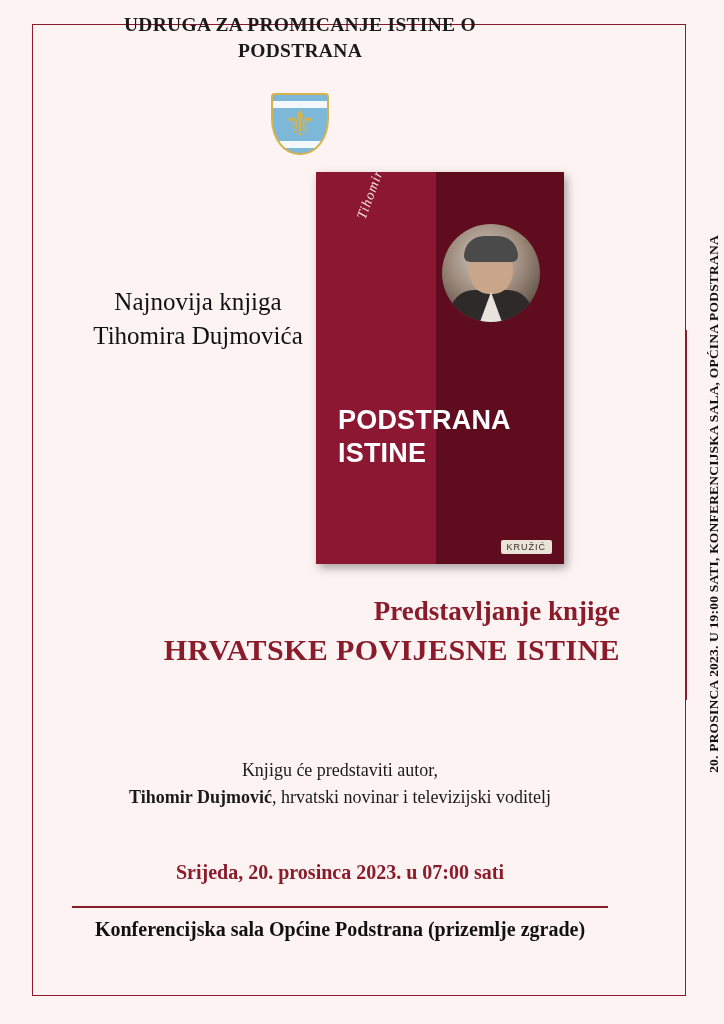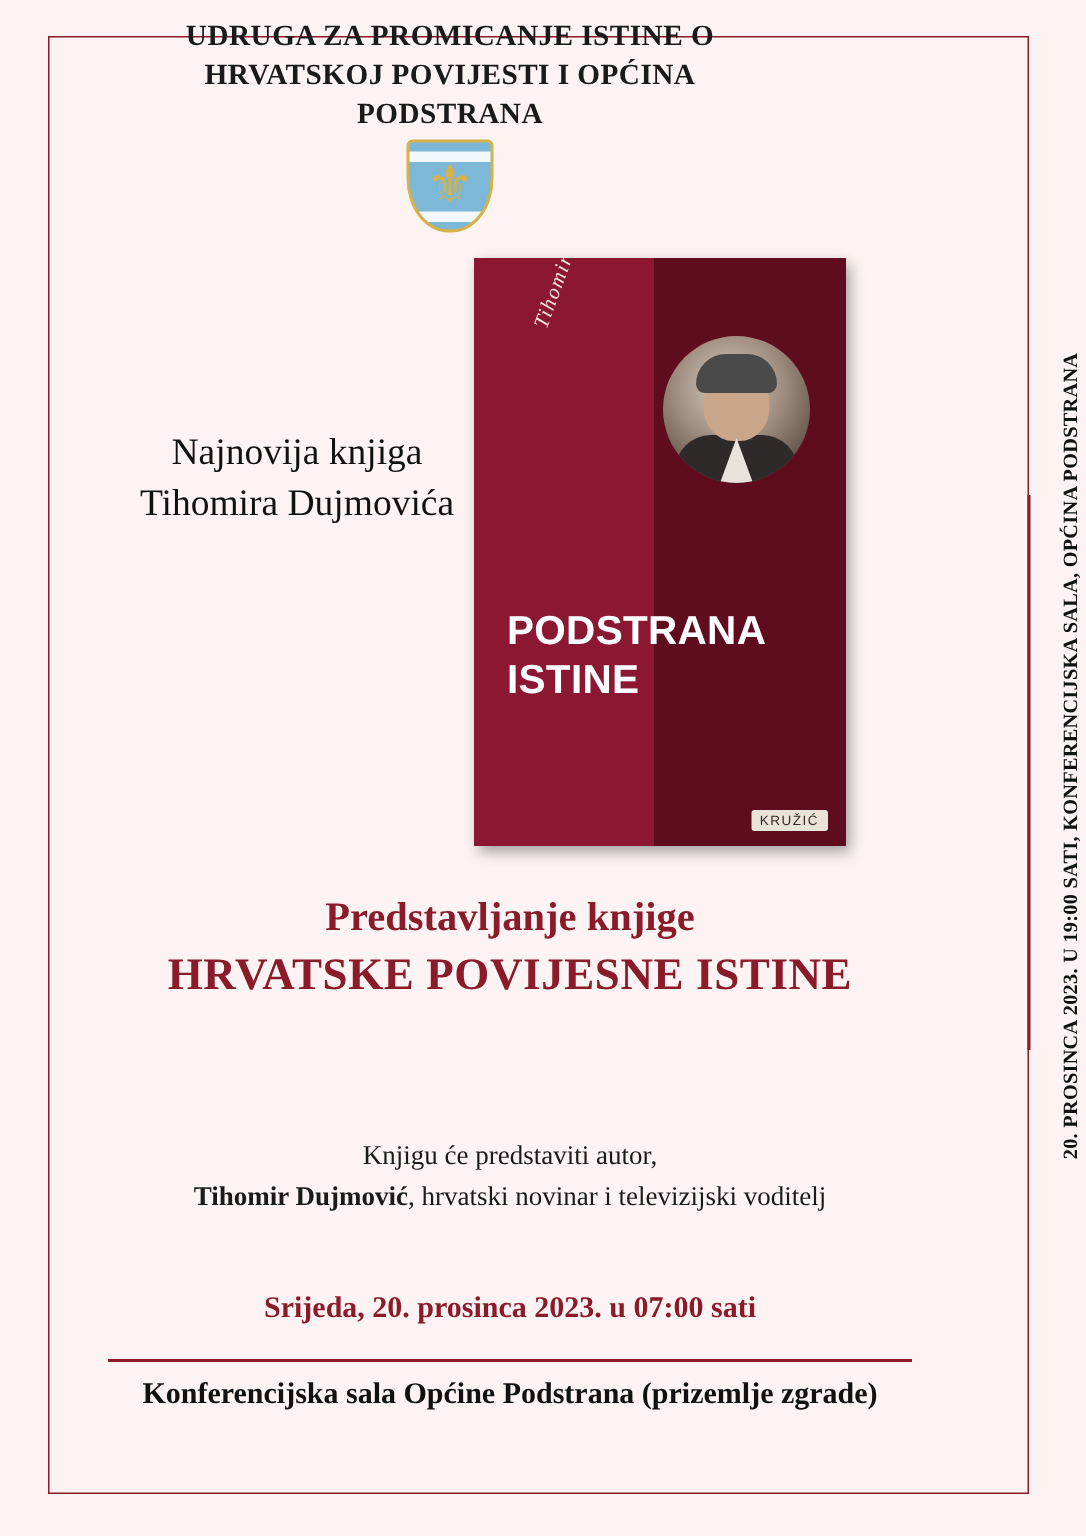--- a/index.html
+++ b/index.html
@@ -208,21 +208,21 @@
     padding: 2px 6px;
     border-radius: 2px;
   }
 
   
   .headline {
     position: absolute;
     left: 60px;
     top: 592px;
     width: 560px;
-    text-align: center;
+    text-align: right;
     color: #8a1b2b;
     font-family: "Liberation Serif", serif;
     font-weight: bold;
   }
   .headline .l1 {
     font-size: 27px;
     line-height: 38px;
   }
   .headline .l2 {
     font-size: 30px;
@@ -309,21 +309,20 @@
   }
 </style>
 </head>
 <body>
 
 <div class="poster">
   <div class="frame"></div>
 
   <div class="org-title">
     <div>UDRUGA ZA PROMICANJE ISTINE O</div>
-    <div>HRVATSKOJ POVIJESTI I OPĆINA</div>
     <div>PODSTRANA</div>
   </div>
 
   <div class="coat-wrap">
     <div class="shield">
       <div class="wave w1"></div>
       <div class="wave w2"></div>
       <div class="fleur">⚜</div>
     </div>
   </div>

